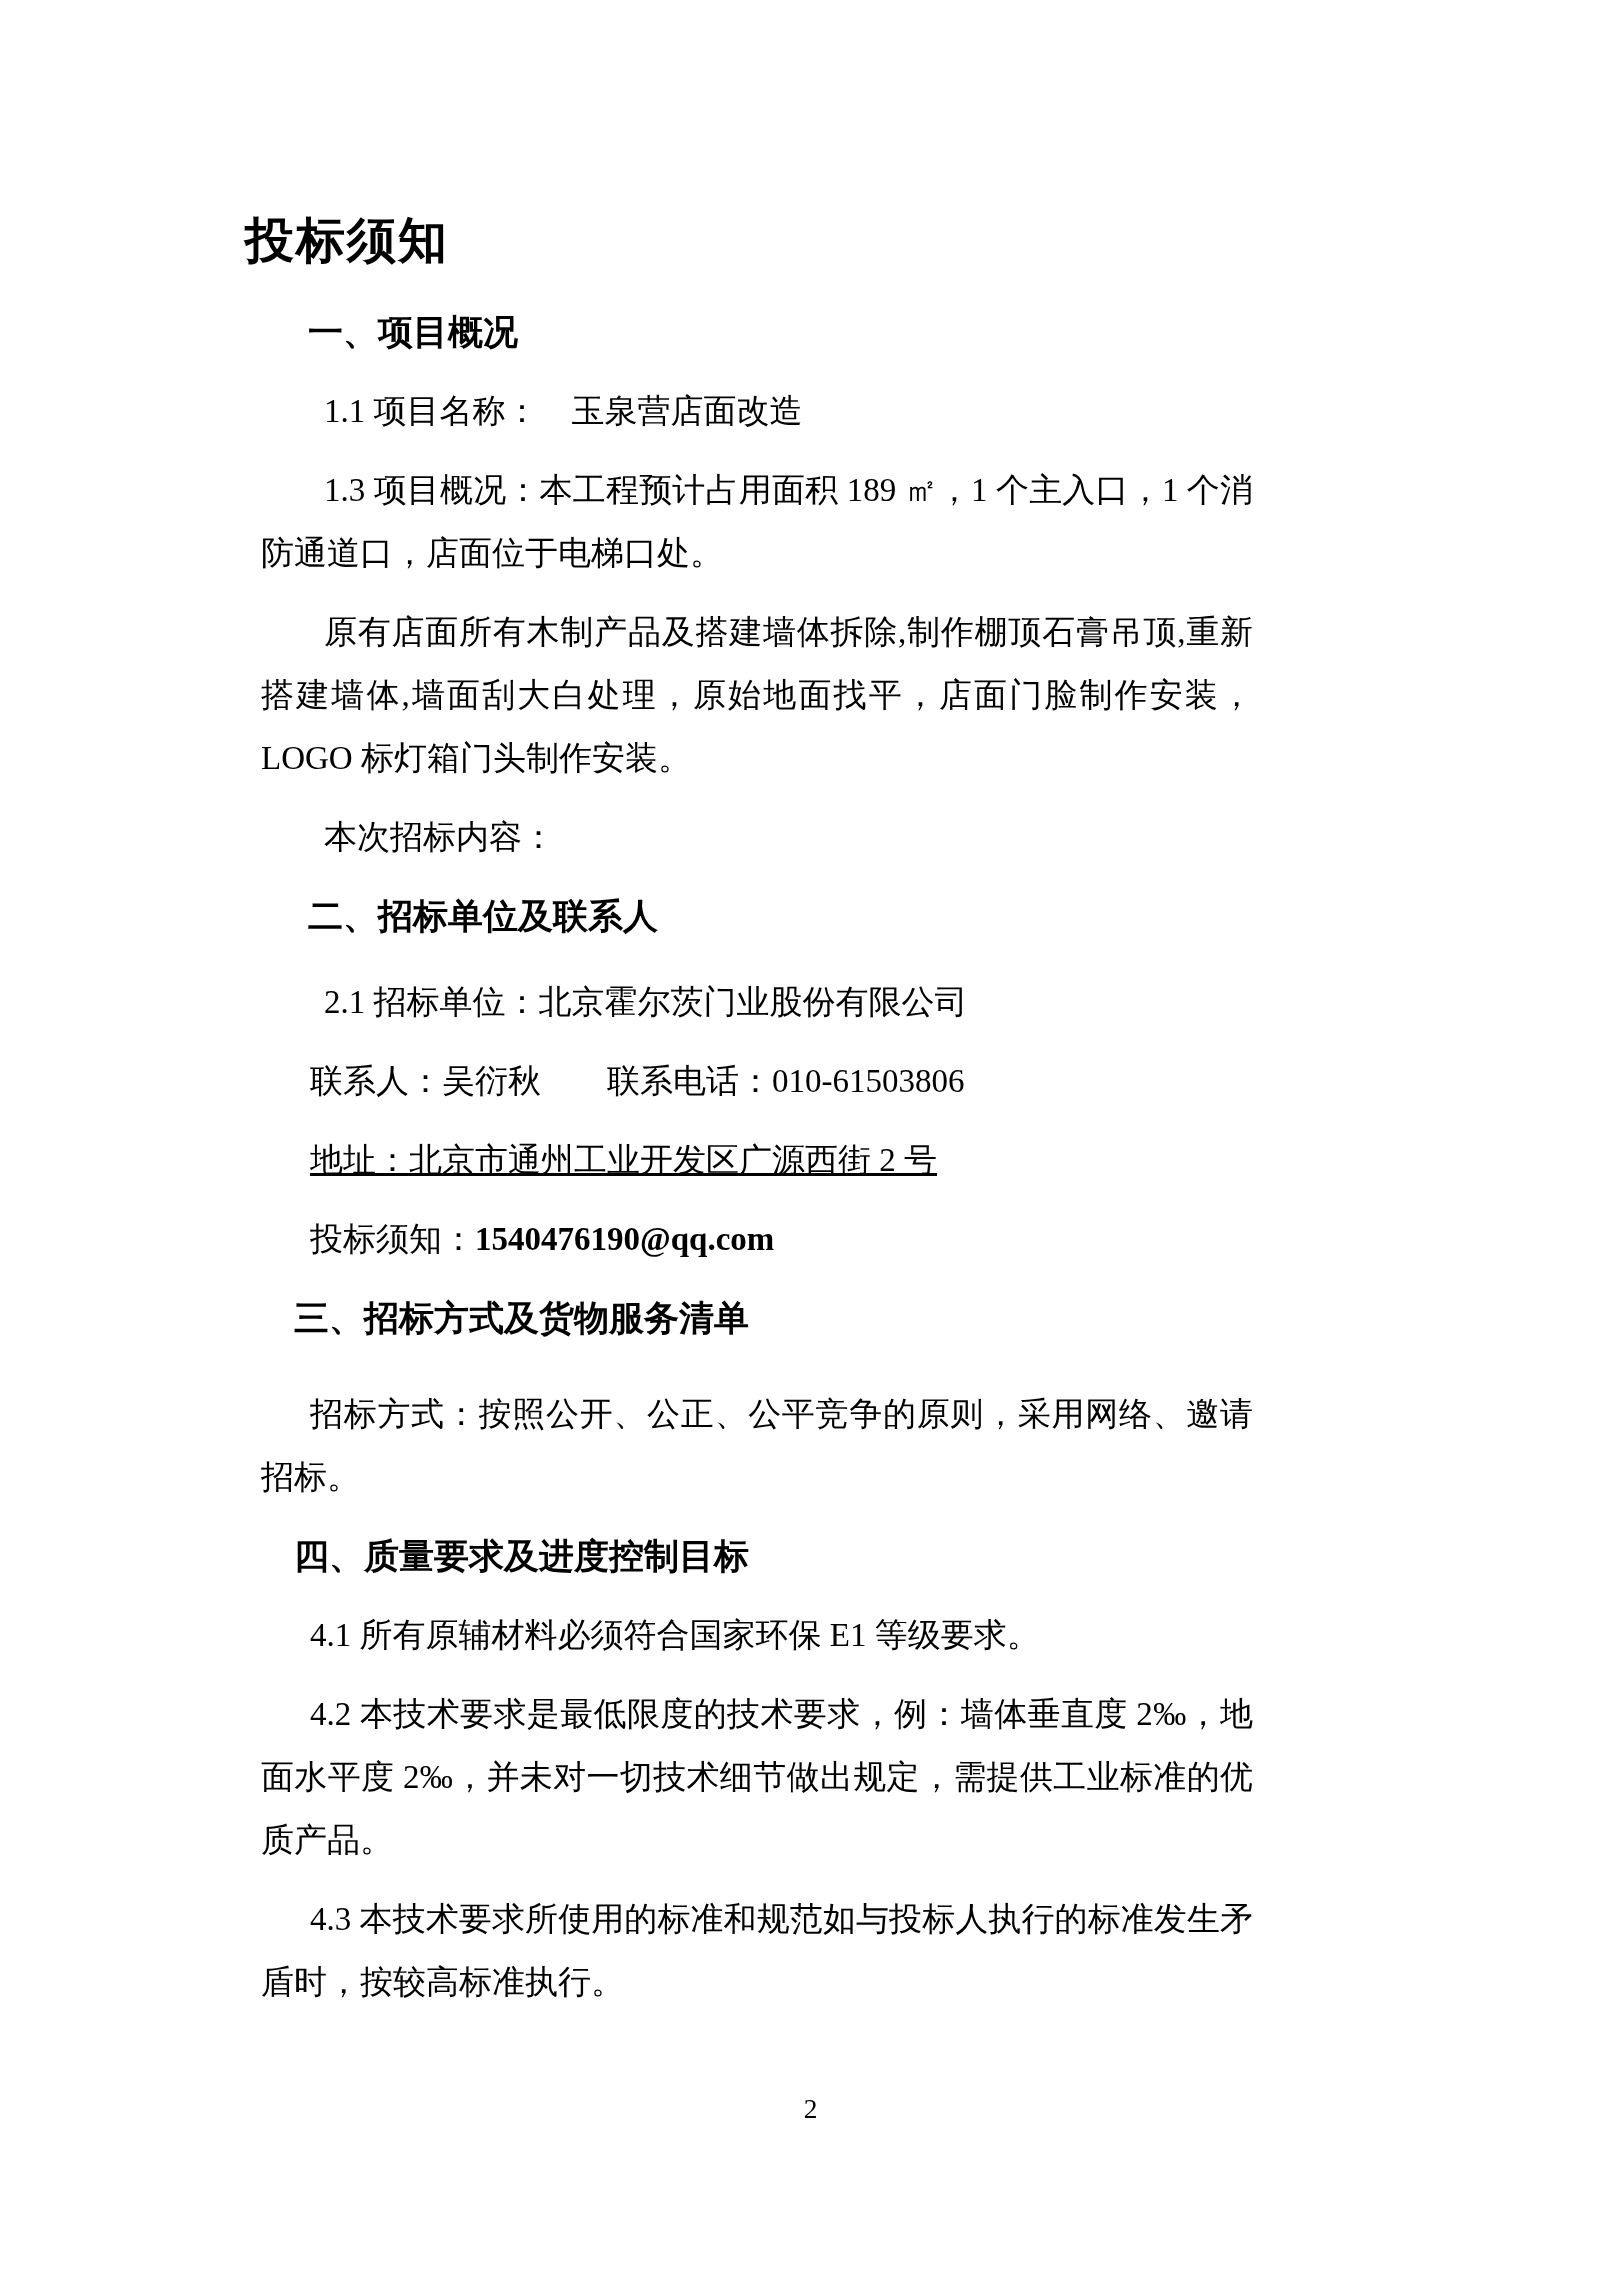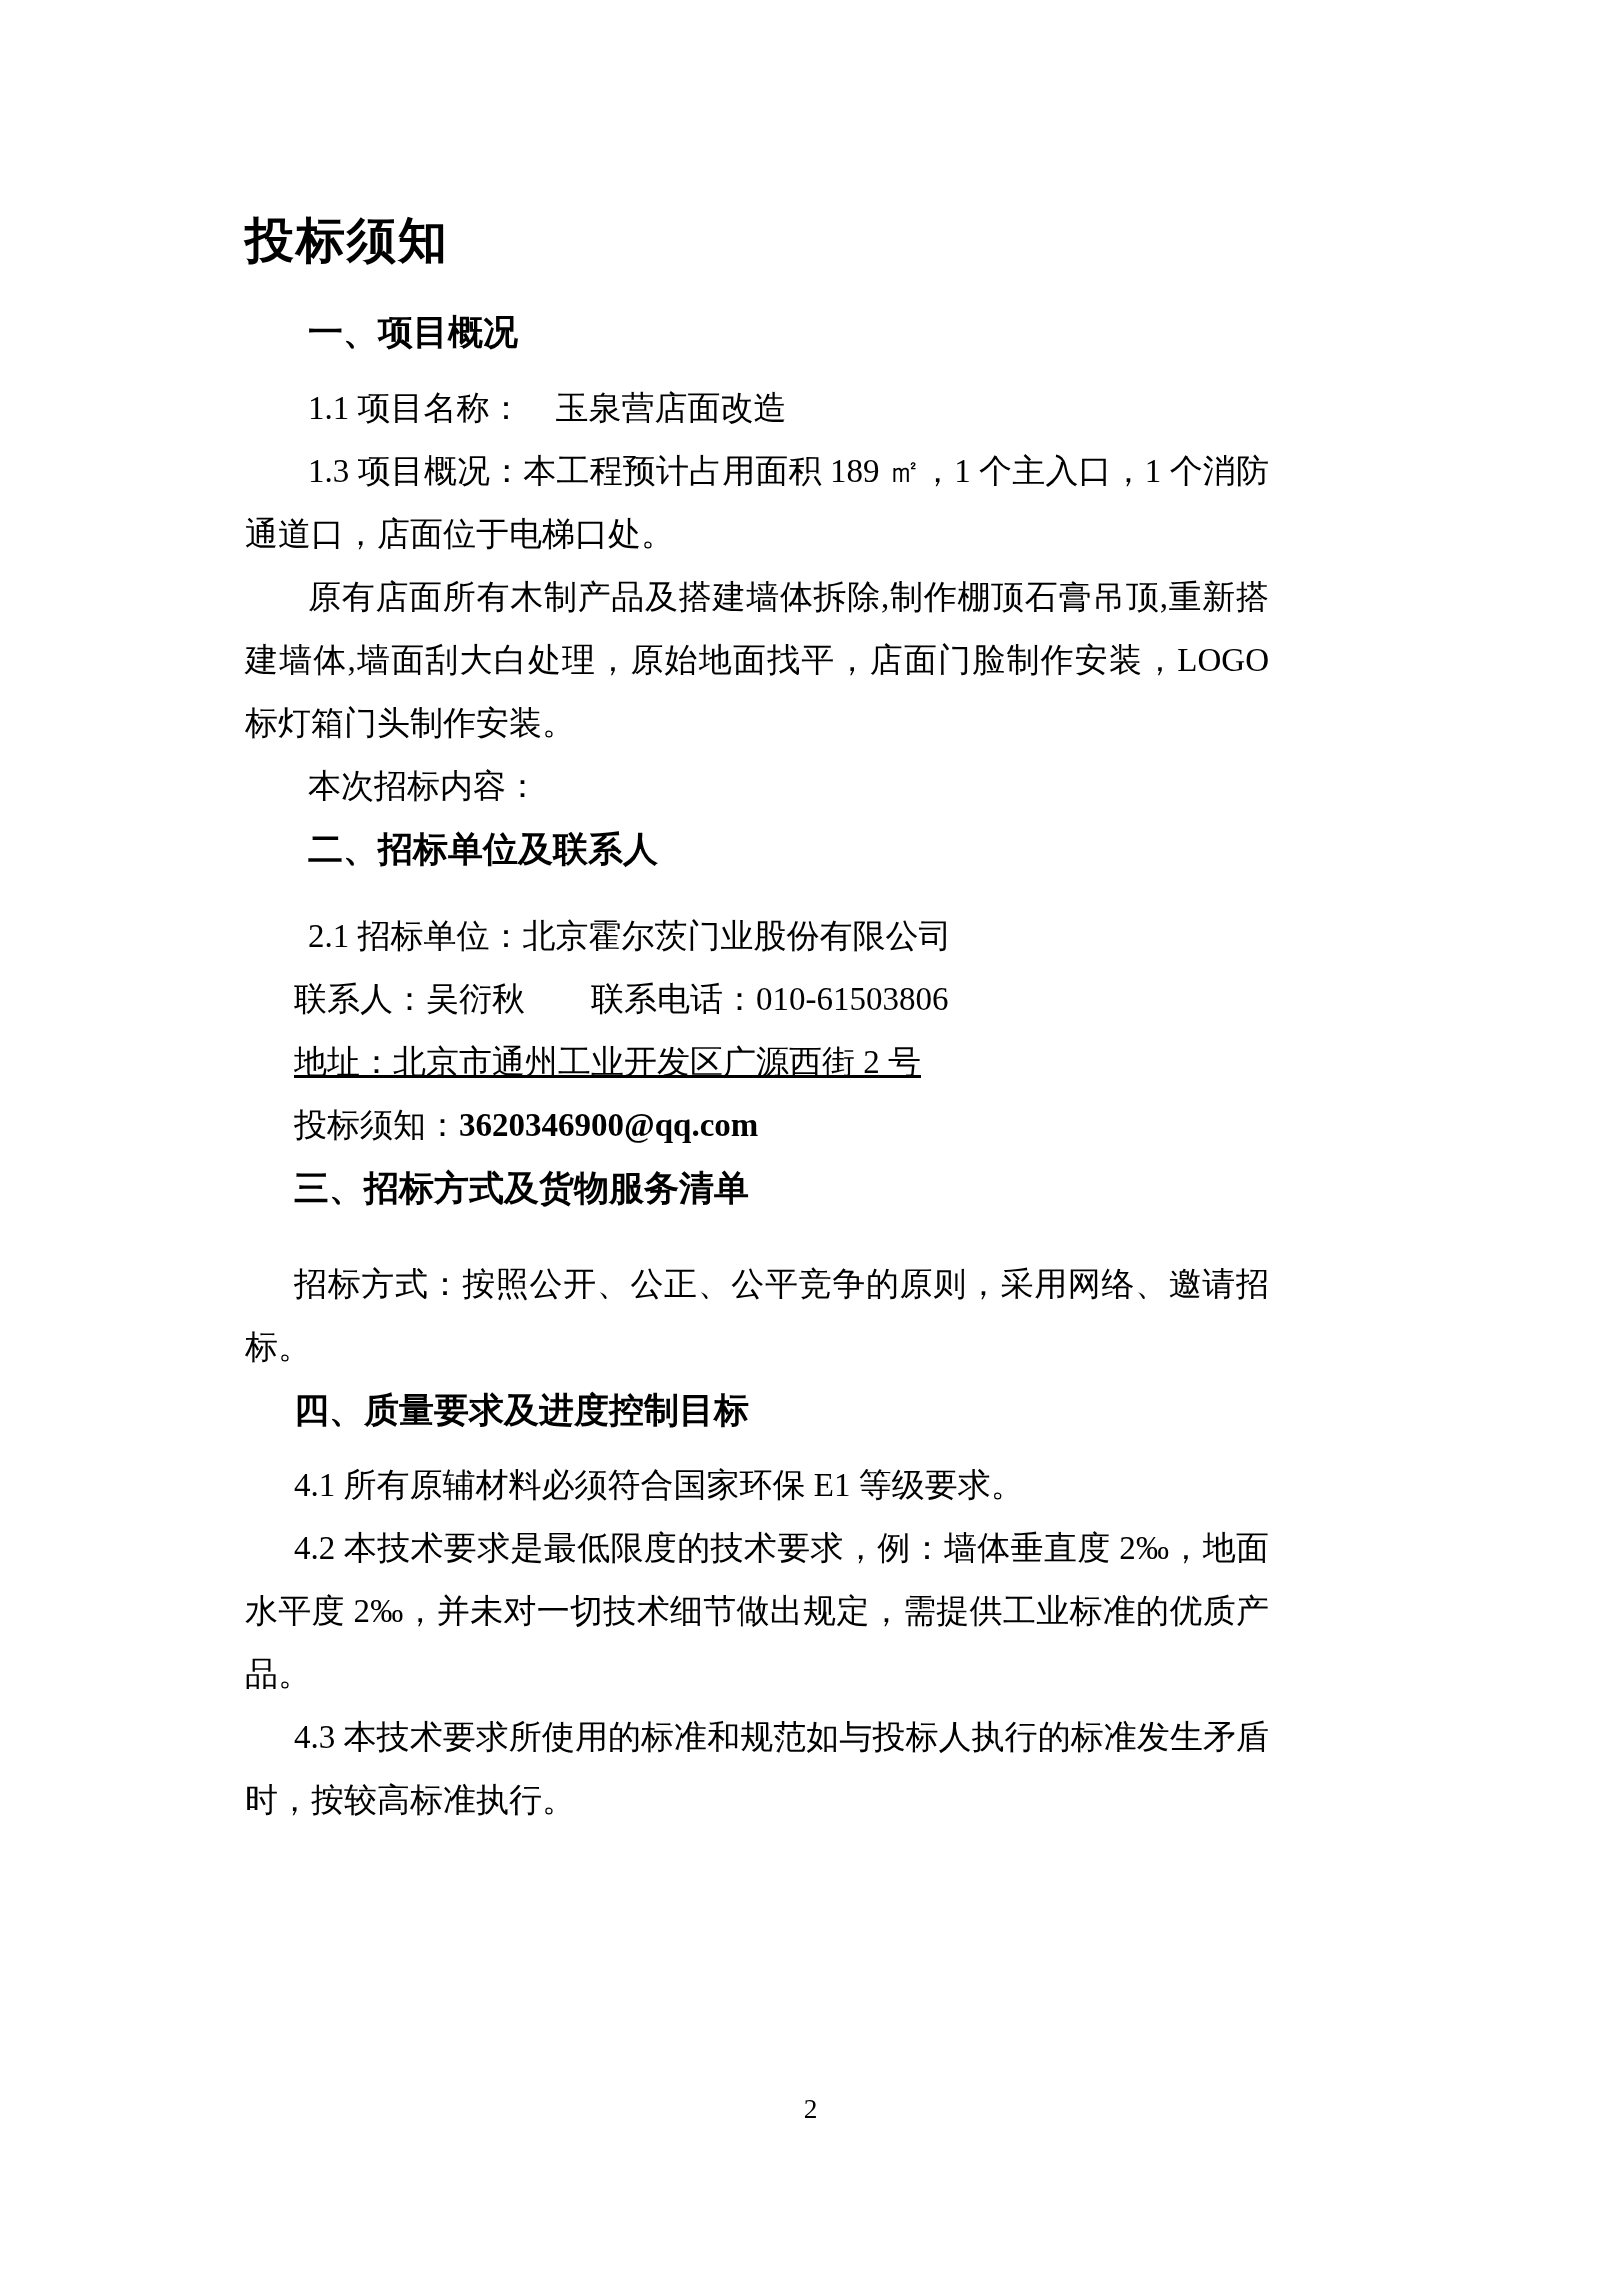--- a/index.html
+++ b/index.html
@@ -36,21 +36,21 @@
   .h {
     font-family: "DejaVu Sans", "Liberation Sans", sans-serif;
     font-weight: bold;
     font-size: 35px;
     line-height: 63px;
     margin: 0;
   }
   p.para {
     font-size: 33px;
     line-height: 63px;
-    margin: 0;
+    margin: 16px;
     text-align: justify;
     text-justify: inter-character;
   }
   .ind-lg { text-indent: 63px; }
   .ind-sm { text-indent: 49px; }
   .b { font-weight: bold; }
   .m0  { margin-bottom: 0; }
   .m1  { margin-bottom: 1px; }
   .m2  { margin-bottom: 2px; }
   .m6  { margin-bottom: 5.9px; text-decoration: underline; }
@@ -95,21 +95,21 @@
 
   <h2 class="h ind-lg m24">二、招标单位及联系人</h2>
 
   <p class="para ind-lg m30">2.1 招标单位：北京霍尔茨门业股份有限公司</p>
 
 
   <p class="para ind-sm m27">联系人：吴衍秋　　联系电话：010-61503806</p>
 
   <p class="para ind-sm m6">地址：北京市通州工业开发区广源西街 2 号</p>
 
-  <p class="para ind-sm m15"><span>投标须知：</span><span class="b">3620346900@qq.com</span></p>
+  <p class="para ind-sm m15"><span>投标须知：</span><span class="b">1540476190@qq.com</span></p>
 
   <h2 class="h ind-sm m34">三、招标方式及货物服务清单</h2>
 
   <p class="para ind-sm m26">招标方式：按照公开、公正、公平竞争的原则，采用网络、邀请招标。</p>
 
   <h2 class="h ind-sm m13">四、质量要求及进度控制目标</h2>
 
   <p class="para ind-sm m2">4.1 所有原辅材料必须符合国家环保 E1 等级要求。</p>
 
   <p class="para ind-sm m1">4.2 本技术要求是最低限度的技术要求，例：墙体垂直度 2‰，地面水平度 2‰，并未对一切技术细节做出规定，需提供工业标准的优质产品。</p>

